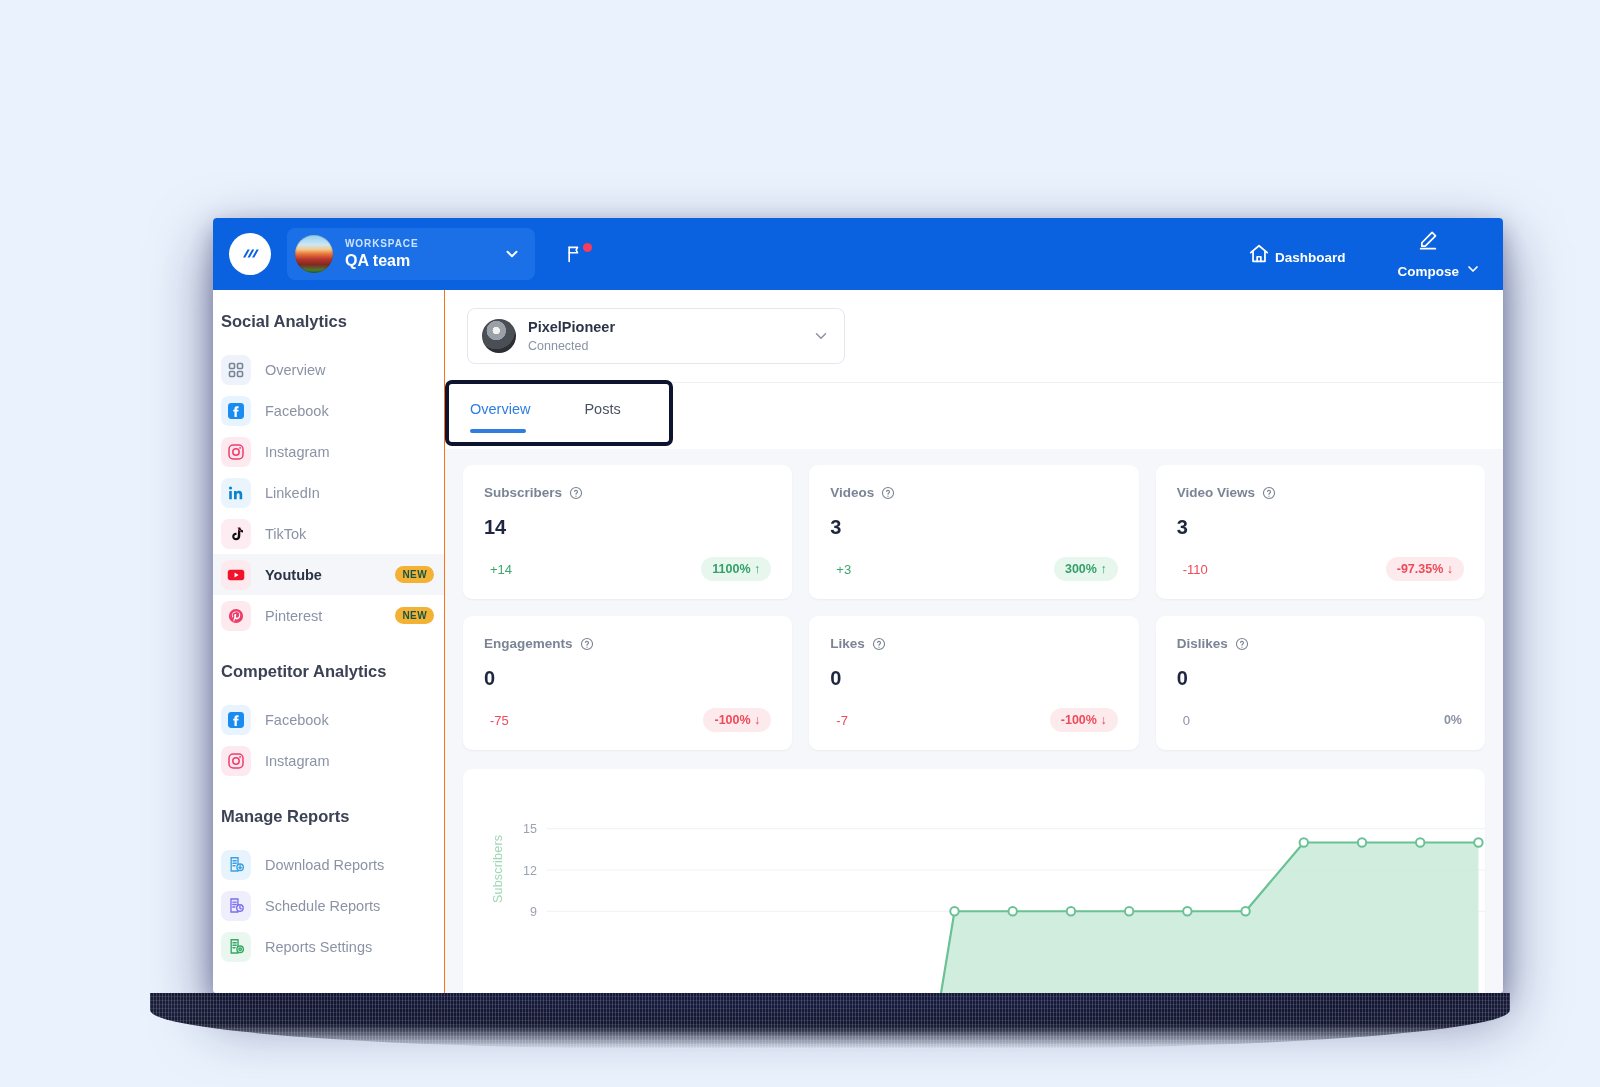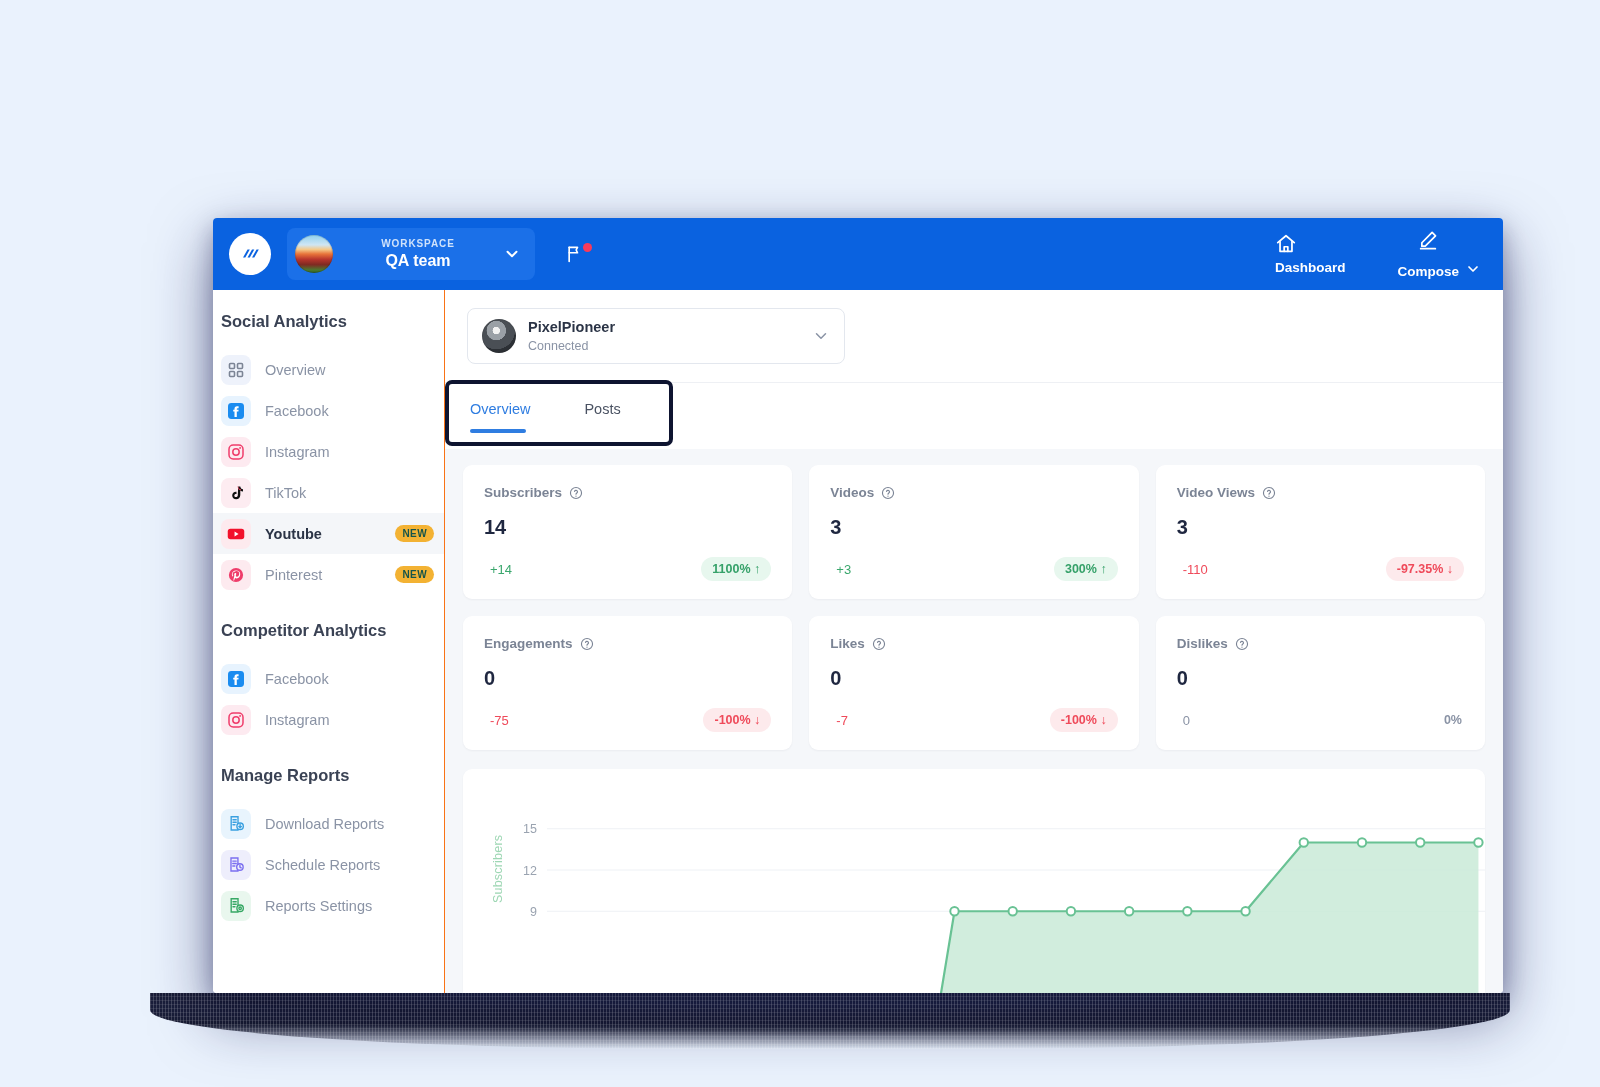--- a/index.html
+++ b/index.html
@@ -97,21 +97,21 @@
     width: 248px;
     cursor: pointer;
   }
   .ws-avatar {
     width: 38px; height: 38px; border-radius: 50%;
     flex: 0 0 auto;
     background:
       linear-gradient(180deg, #8fd0ef 0%, #cfe6f4 26%, #f4c98a 38%, #e8743a 50%, #b8352c 64%, #7f2a22 78%, #4b7a2f 92%, #2e5c22 100%);
     box-shadow: inset 0 0 0 1px rgba(0,0,0,.12);
   }
-  .ws-text { flex: 1 1 auto; min-width: 0; line-height: 1.1; text-align: center; }
+  .ws-text { flex: 1 1 auto; min-width: 0; line-height: 1.1; }
   .ws-label {
     font-size: 10px;
     font-weight: 700;
     letter-spacing: .9px;
     color: #cfe2fb;
     text-transform: uppercase;
     display: block;
   }
   .ws-name {
     font-size: 16px;
@@ -139,22 +139,22 @@
 
   .topbar-right {
     margin-left: auto;
     display: flex;
     align-items: center;
     gap: 0px;
     padding-right: 8px;
   }
   .nav-item {
     display: flex;
-    flex-direction: column;
-    align-items: flex-start;
+    flex-direction: row;
+    align-items: flex-end;
     gap: 5px;
     color: #ffffff;
     font-size: 13.5px;
     font-weight: 600;
     padding: 6px 26px;
     cursor: pointer;
     white-space: nowrap;
   }
   .nav-item.compose { flex-direction: row; align-items: flex-end; gap: 6px; padding-right: 14px;}
   .compose-inner { display:flex; flex-direction: column; align-items: center; gap: 13px;}
@@ -487,20 +487,32 @@
         <span class="sq ig">
           <svg width="20" height="20" viewBox="0 0 20 20" fill="none" stroke="#ef3d6b" stroke-width="1.5">
             <rect x="3" y="3" width="14" height="14" rx="4.2"></rect>
             <circle cx="10" cy="10" r="3.2"></circle>
             <circle cx="14.1" cy="5.9" r=".95" fill="#ef3d6b" stroke="none"></circle>
           </svg>
         </span>
         <span class="label">Instagram</span>
       </div>
 
+      <div class="side-item">
+        <span class="sq li">
+          <svg width="20" height="20" viewBox="0 0 20 20">
+            <g fill="#0b84d0">
+              <rect x="3.2" y="8" width="2.6" height="8.2" rx=".5"></rect>
+              <circle cx="4.5" cy="5" r="1.6"></circle>
+              <path d="M8 8h2.5v1.2c.45-.8 1.35-1.4 2.6-1.4 2 0 3.1 1.25 3.1 3.6v4.8h-2.6v-4.3c0-1.1-.42-1.75-1.4-1.75-.9 0-1.5.6-1.5 1.8v4.25H8z"></path>
+            </g>
+          </svg>
+        </span>
+        <span class="label">LinkedIn</span>
+      </div>
 
       <div class="side-item">
         <span class="sq tt">
           <svg width="20" height="20" viewBox="0 0 20 20">
             <path d="M12.2 3.4h2.1c.2 1.6 1.1 2.7 2.7 2.9v2.1c-1-.05-1.9-.35-2.7-.9v4.4c0 2.6-1.9 4.3-4.2 4.3-2.2 0-3.9-1.6-3.9-3.8 0-2.3 1.9-3.9 4.3-3.6v2.2c-1.2-.3-2.2.4-2.2 1.5 0 .9.7 1.6 1.7 1.6 1.1 0 1.8-.75 1.8-2.1z" fill="#111"></path>
             <path d="M11.4 3.4h.8c.2 1.6 1.1 2.7 2.7 2.9v1.1c-1.6-.25-2.6-1.2-2.9-2.6z" fill="#ee3a5c"></path>
           </svg>
         </span>
         <span class="label">TikTok</span>
       </div>

